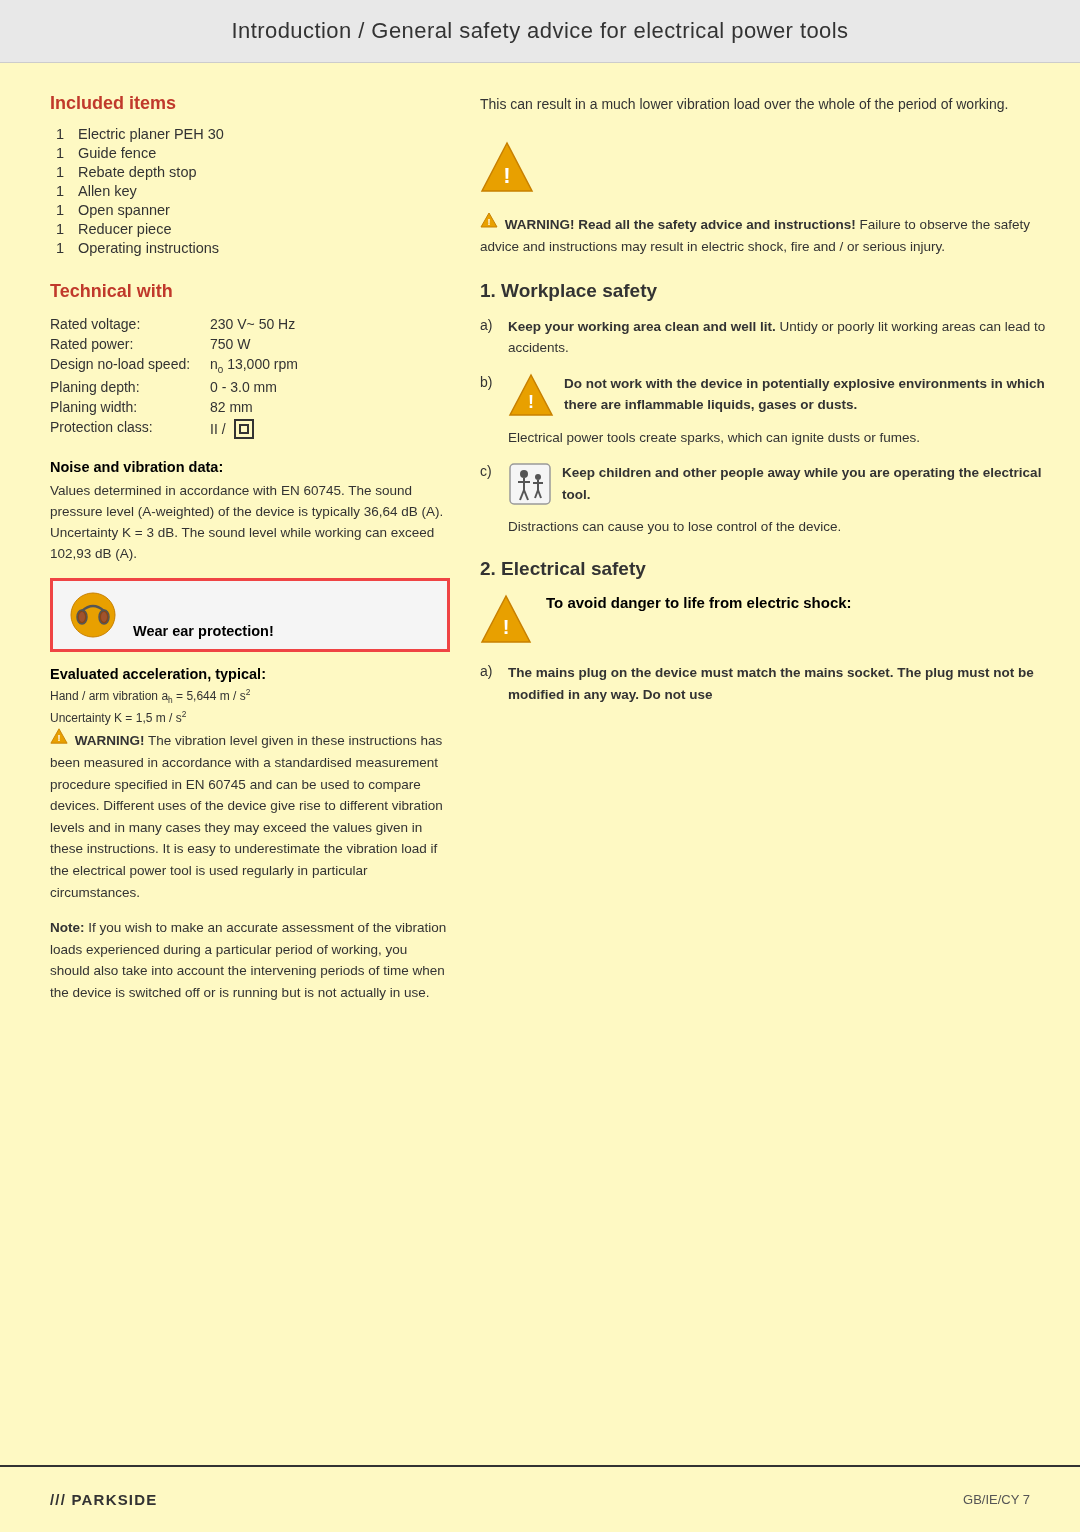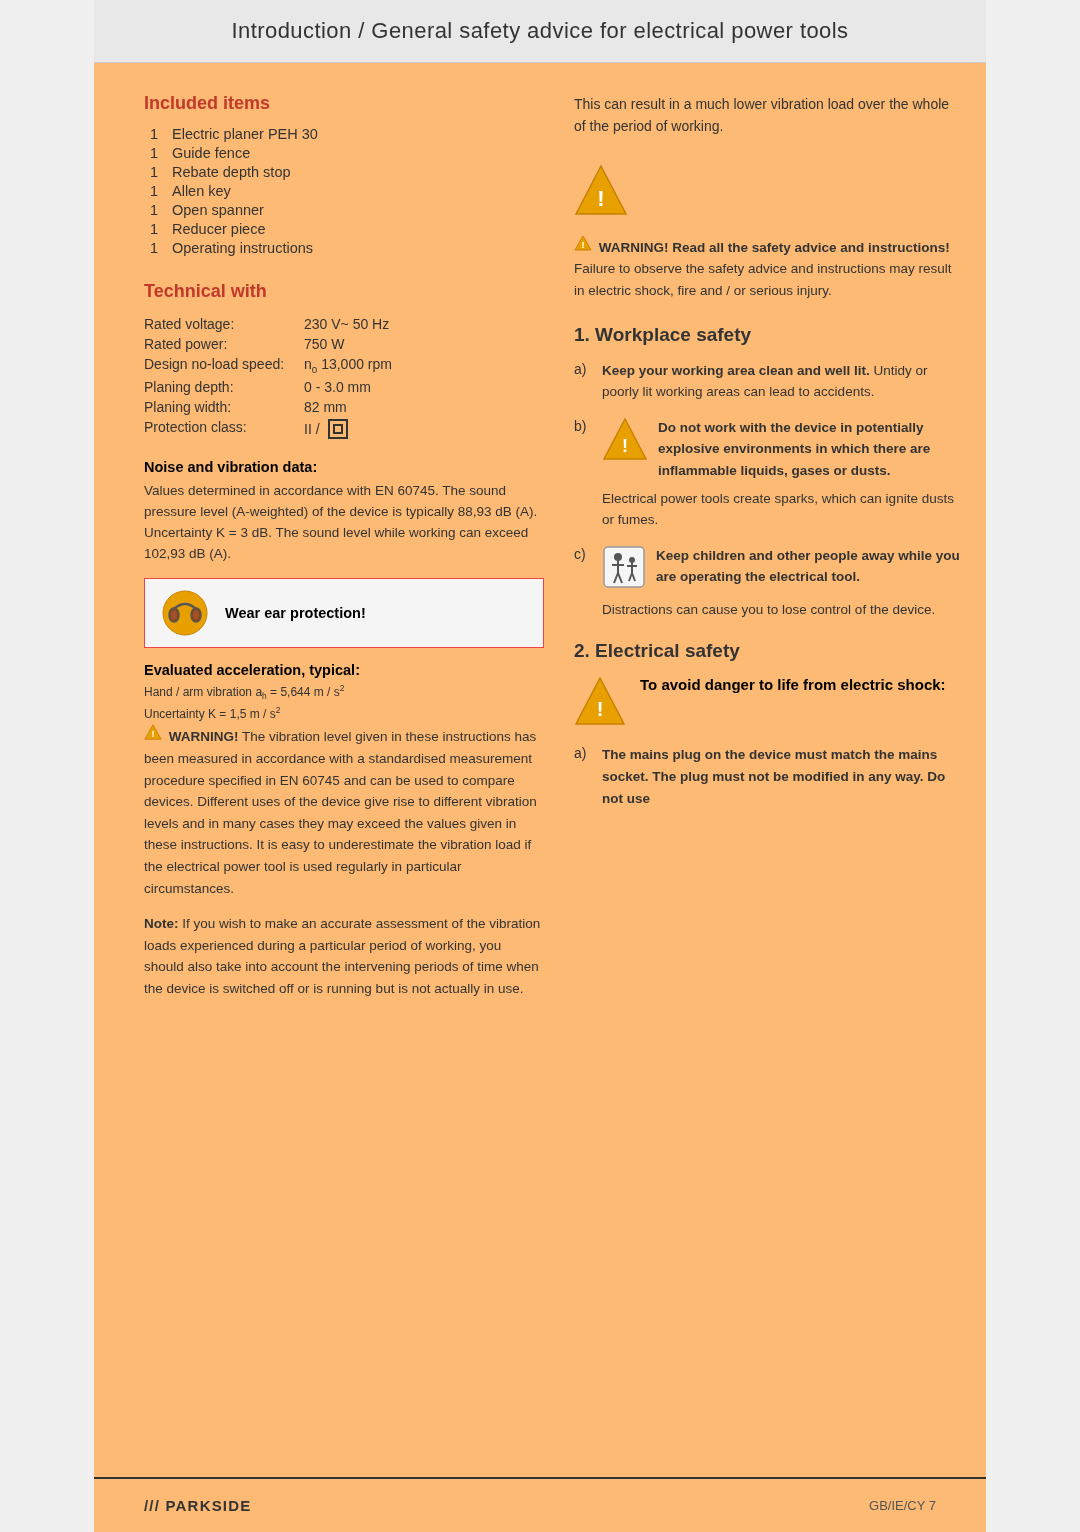--- a/index.html
+++ b/index.html
@@ -5,23 +5,23 @@
     * { box-sizing: border-box; margin: 0; padding: 0; }
     body {
       font-family: Arial, Helvetica, sans-serif;
       background: #f0f0f0;
       display: flex;
       justify-content: center;
       align-items: flex-start;
       min-height: 100vh;
     }
     .page {
-      width: 892px;
+      width: 1080px;
       min-height: 1532px;
-      background: #fdba74;
+      background: #fef9c3;
       position: relative;
       padding: 0;
     }
     .header-bar {
       background: #e8e8e8;
       padding: 18px 60px;
       text-align: center;
       font-size: 22px;
       color: #333;
       letter-spacing: 0.02em;
@@ -85,24 +85,24 @@
       margin-bottom: 6px;
     }
     .noise-text {
       font-size: 13.5px;
       color: #333;
       line-height: 1.55;
       margin-bottom: 14px;
     }
     .ear-protection-box {
       display: flex;
-      align-items: center;
+      align-items: flex-end;
       gap: 16px;
       background: #f5f5f5;
-      border: 1px solid #ef4444;
+      border: 3px solid #ef4444;
       padding: 10px 16px;
       margin-bottom: 14px;
     }
     .ear-icon {
       width: 48px;
       height: 48px;
       flex-shrink: 0;
     }
     .ear-label {
       font-weight: bold;
@@ -213,21 +213,21 @@
       margin-top: 4px;
     }
     .footer-bar {
       position: absolute;
       bottom: 0;
       left: 0;
       right: 0;
       display: flex;
       justify-content: space-between;
       align-items: center;
-      padding: 18px 50px;
+      padding: 24px 50px;
       border-top: 2px solid #333;
     }
     .parkside-logo {
       font-weight: bold;
       font-size: 15px;
       letter-spacing: 0.08em;
       color: #333;
     }
     .page-info {
       font-size: 13px;
@@ -320,21 +320,21 @@
                 <span style="display:inline-flex;align-items:center;justify-content:center;width:20px;height:20px;border:2px solid #333;margin-left:4px;">
                   <span style="width:10px;height:10px;border:2px solid #333;display:block;"></span>
                 </span>
               </span>
             </td>
           </tr>
         </tbody>
           </table>
 
         <div class="noise-title">Noise and vibration data:</div>
-        <p class="noise-text">Values determined in accordance with EN 60745. The sound pressure level (A-weighted) of the device is typically 88,93 dB (A). Uncertainty K = 3 dB. The sound level while working can exceed 102,93 dB (A).</p>
+        <p class="noise-text">Values determined in accordance with EN 60745. The sound pressure level (A-weighted) of the device is typically 36,64 dB (A). Uncertainty K = 3 dB. The sound level while working can exceed 102,93 dB (A).</p>
 
         <div class="ear-protection-box">
           <div class="ear-icon">
             
             <svg width="48" height="48" viewBox="0 0 48 48">
               <circle cx="24" cy="24" r="22" fill="#e8a000" stroke="#c88000" stroke-width="1"></circle>
 
               <ellipse cx="13" cy="26" rx="5" ry="7" fill="#8B4513" stroke="#555" stroke-width="1.5"></ellipse>
               <ellipse cx="35" cy="26" rx="5" ry="7" fill="#8B4513" stroke="#555" stroke-width="1.5"></ellipse>
               <path d="M13 20 Q24 10 35 20" fill="none" stroke="#555" stroke-width="2.5"></path>

